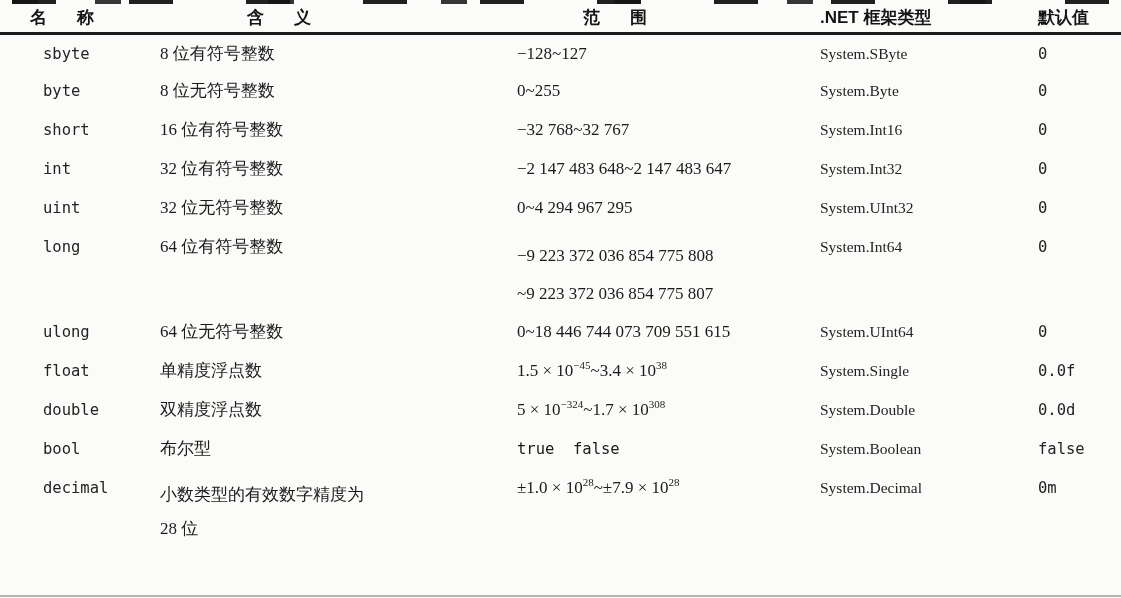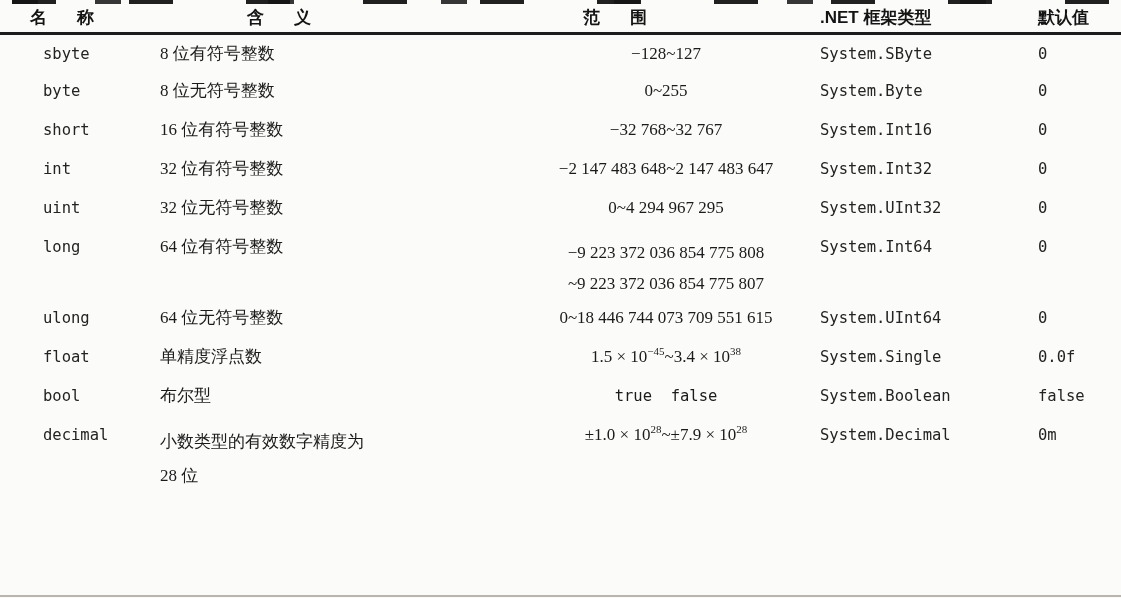--- a/index.html
+++ b/index.html
@@ -53,28 +53,28 @@
     padding: 9px 0 0 0;
     line-height: 20px;
   }
   .c-name, .c-net, .c-default {
     font-family: "DejaVu Sans Mono", monospace;
     font-size: 15.5px;
     color: #232323;
   }
   .c-name    { padding-left: 43px; }
   .c-meaning { padding-left: 5px;  font-size: 17px; }
-  .c-range   { padding-left: 12px; font-size: 17px; white-space: pre; text-align: center; }
-  .c-net     { padding-left: 5px;  }
+  .c-range   { padding-left: 12px; font-size: 17px; white-space: pre; }
+  .c-net     { padding-left: 5px; font-family: Liberation Serif, serif;  }
   .c-default { padding-left: 8px;  }
   tr.mono-range .c-range {
     font-family: "DejaVu Sans Mono", monospace;
     font-size: 15.5px;
   }
-  tr.tall  .c-range   { line-height: 31px; }
+  tr.tall  .c-range   { line-height: 38px; }
   tr.tall2 .c-meaning { line-height: 34px; }
   sup { font-size: 11px; line-height: 0; vertical-align: super; letter-spacing: 0; }
 
   .bottom-rule {
     position: absolute; left: 0; bottom: 1px; width: 100%; height: 2px;
     background: #b9b5ae;
   }
 </style>
 </head>
 <body>
@@ -149,20 +149,27 @@
         <td class="c-net">System.UInt64</td>
         <td class="c-default">0</td>
       </tr>
       <tr>
         <td class="c-name">float</td>
         <td class="c-meaning">单精度浮点数</td>
         <td class="c-range">1.5 × 10<sup>−45</sup>~3.4 × 10<sup>38</sup></td>
         <td class="c-net">System.Single</td>
         <td class="c-default">0.0f</td>
       </tr>
+      <tr>
+        <td class="c-name">double</td>
+        <td class="c-meaning">双精度浮点数</td>
+        <td class="c-range">5 × 10<sup>−324</sup>~1.7 × 10<sup>308</sup></td>
+        <td class="c-net">System.Double</td>
+        <td class="c-default">0.0d</td>
+      </tr>
       <tr class="mono-range">
         <td class="c-name">bool</td>
         <td class="c-meaning">布尔型</td>
         <td class="c-range">true  false</td>
         <td class="c-net">System.Boolean</td>
         <td class="c-default">false</td>
       </tr>
       <tr class="tall2">
         <td class="c-name">decimal</td>
         <td class="c-meaning">小数类型的有效数字精度为<br>28 位</td>

